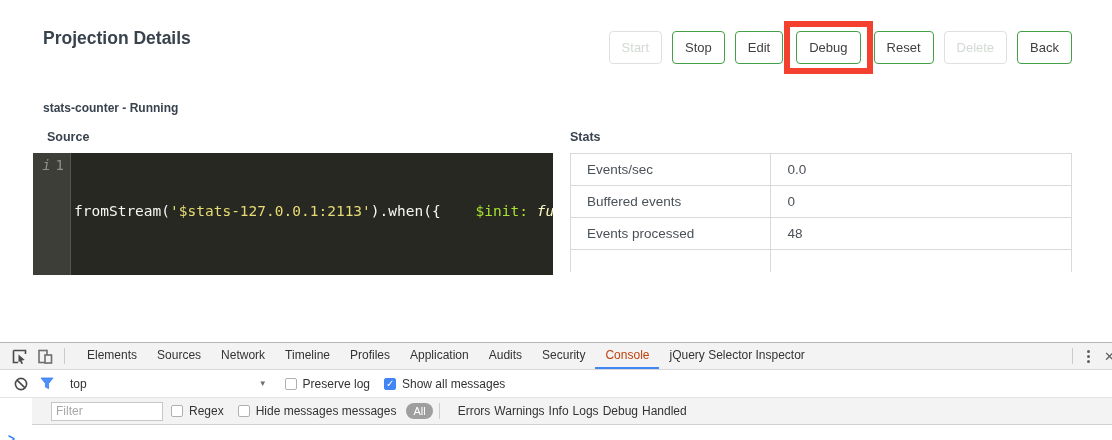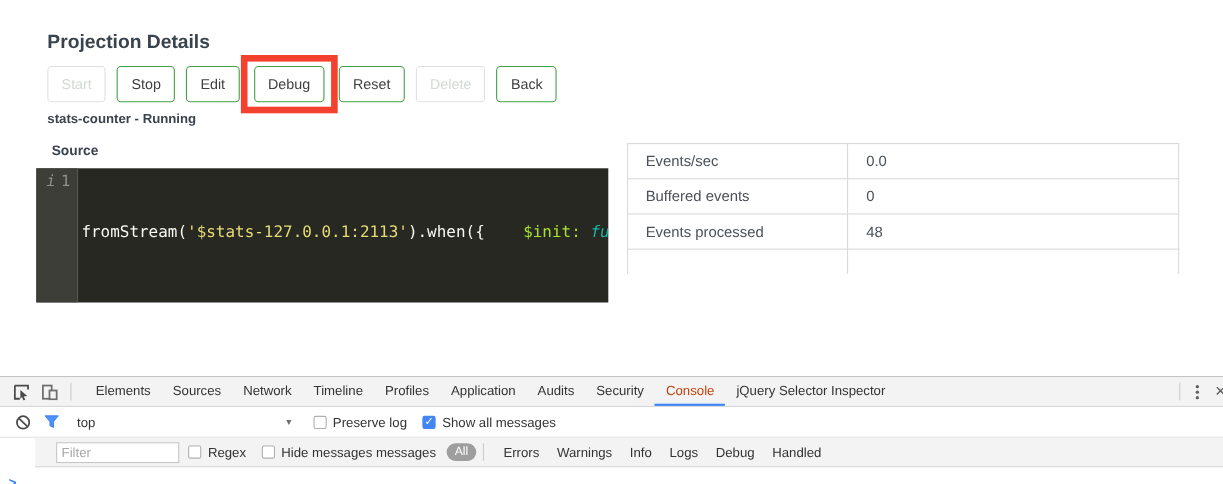--- a/index.html
+++ b/index.html
@@ -14,21 +14,21 @@
   .brand-text { color:#fff; font-style:italic; font-weight:800; font-size:16px;
     letter-spacing:.5px; }
   .nav-items { display:flex; align-items:center; gap:7px; }
   .nav-item { color:#fff; font-size:13px; font-weight:700; text-decoration:none;
     padding:8px 10px; border-radius:4px; white-space:nowrap; cursor:pointer; }
   .nav-item.active { background:#2e9532; }
 
   
   .content { padding:0 40px 0 43px; }
   .header-row { display:flex; justify-content:space-between; align-items:flex-start;
-    margin-top:20px; height:58px;flex-direction:column; }
+    margin-top:20px; height:58px; }
   .page-title { font-size:17.5px; font-weight:700; color:#39434e; padding-top:8px; }
   .actions { display:flex; align-items:center; gap:10px; padding-top:1px; }
   .btn { font-family:inherit; font-size:13px; padding:8px 12px; background:#fff;
     border:1px solid #43a047; color:#404040; border-radius:4px; cursor:pointer;
     white-space:nowrap; }
   .btn:disabled { border-color:#dde2dd; color:#d3d9d3; cursor:default; }
   .debug-highlight { border:6px solid #f4402e; padding:4px 6px; margin:0 -9px;
     display:flex; align-items:center; }
 
   .status-line { margin-top:23px; font-size:12px; font-weight:700; color:#39434e; }
@@ -46,21 +46,21 @@
   .gutter { width:37px; background:#3d3e38; color:#8f908a; font-family:"DejaVu Sans Mono",monospace;
     font-size:14px; line-height:23px; display:flex; justify-content:flex-end; gap:5px;
     padding:1px 6px 0 0; }
   .gutter .ann { font-style:italic; }
   .code-area { flex:1; padding:1px 0 0 3px; font-family:"DejaVu Sans Mono",monospace;
     font-size:14.5px; line-height:23px; color:#f8f8f2; white-space:pre; overflow:hidden;
     border-left:1px solid #55564f; }
   .code-line { position:relative; }
   .tok-string { color:#e6db74; }
   .tok-entity { color:#a6e22e; }
-  .tok-keyword { color:#14b8a6; font-style:italic; }
+  .tok-keyword { color:#fef9c3; font-style:italic; }
 
   
   .stats-table { width:100%; border-collapse:collapse; }
   .stats-table td { border:1px solid #d9d9d9; font-size:13.5px; color:#4a5058;
     height:32px; padding:0 0 0 16px; background:#fff; }
   .stats-table td.val { width:60%; }
   .stats-table tr.partial td { height:22px; border-bottom:none; }
 
   
   .devtools { position:absolute; left:0; right:0; top:322px; bottom:0; background:#fff;
@@ -92,21 +92,21 @@
   .cb-label { margin:0 0 0 6px; color:#333; }
   .gap18 { margin-left:18px; } .gap14 { margin-left:14px; }
 
   .dt-row3 { height:27px; background:#f3f3f3; border-bottom:1px solid #d0d0d0;
     display:flex; align-items:center; padding-left:19px;margin-left:32px; }
   .filter-input { width:112px; height:19px; border:1px solid #c6c6c6; background:#fff;
     font-family:inherit; font-size:12px; padding:0 4px; color:#333; }
   .filter-input::placeholder { color:#a8a8a8; }
   .all-pill { background:#9e9e9e; color:#fff; font-size:11px; border-radius:9px;
     padding:2px 7px; margin-left:10px; cursor:pointer; }
-  .levels { display:flex; align-items:flex-start; gap:16px; margin-left:12px; }
+  .levels { display:flex; align-items:flex-start; gap:4px; margin-left:12px; }
   .level { color:#333; cursor:pointer; white-space:nowrap; }
 
   .dt-console-body { position:relative; height:34px; background:#fff; }
   .prompt-chevron { position:absolute; left:8px; top:7px; color:#2d7ff9; font-weight:900;
     font-size:12px; transform:scaleY(1.15); }
 </style>
 </head>
 <body>
 
 <div class="page">
@@ -139,20 +139,21 @@
             <span class="ann">i</span>
             <span>1</span>
           </div>
           <div class="code-area">
             <div class="code-line"><span>fromStream(</span><span class="tok-string">'$stats-127.0.0.1:2113'</span><span>).when({</span><span>    </span><span class="tok-entity">$init:</span><span> </span><span class="tok-keyword">fu</span></div>
           </div>
         </div>
       </div>
 
       <div class="col-stats">
+        <div class="panel-label">Stats</div>
         <table class="stats-table">
           <tbody>
             <tr>
               <td>Events/sec</td>
               <td class="val">0.0</td>
             </tr>
             <tr>
               <td>Buffered events</td>
               <td class="val">0</td>
             </tr>

